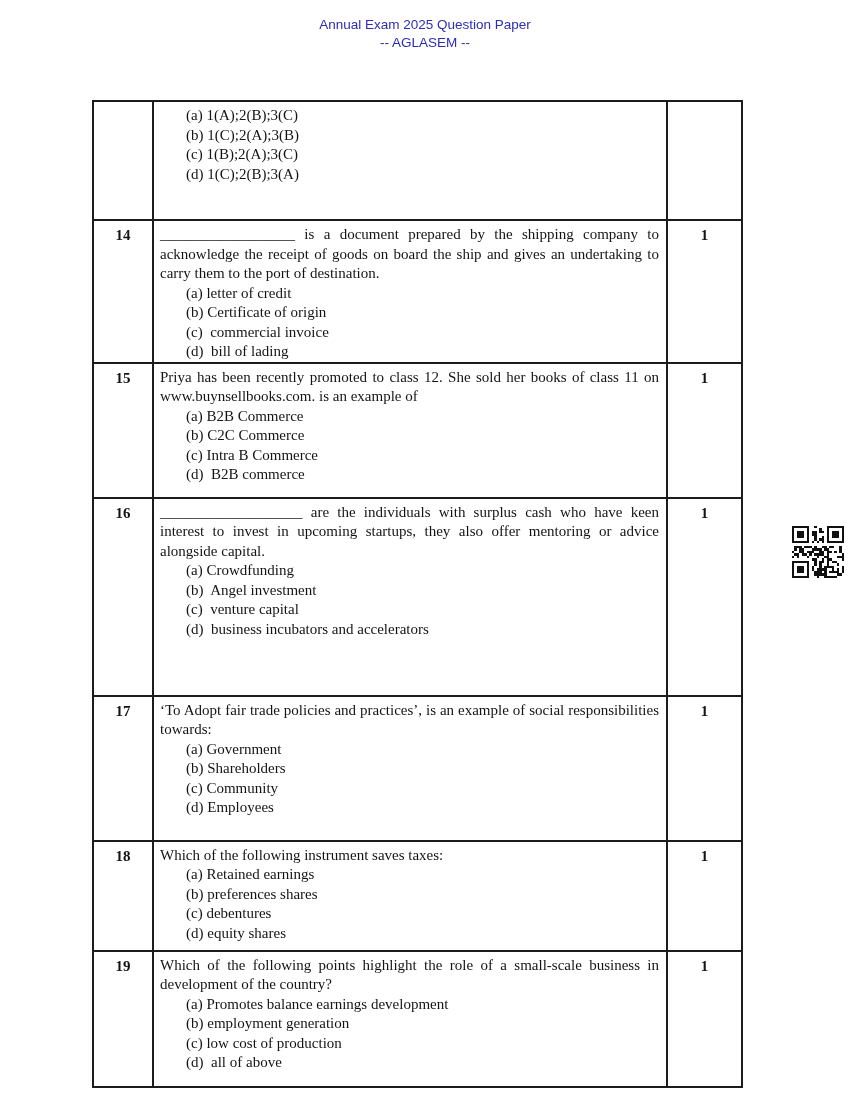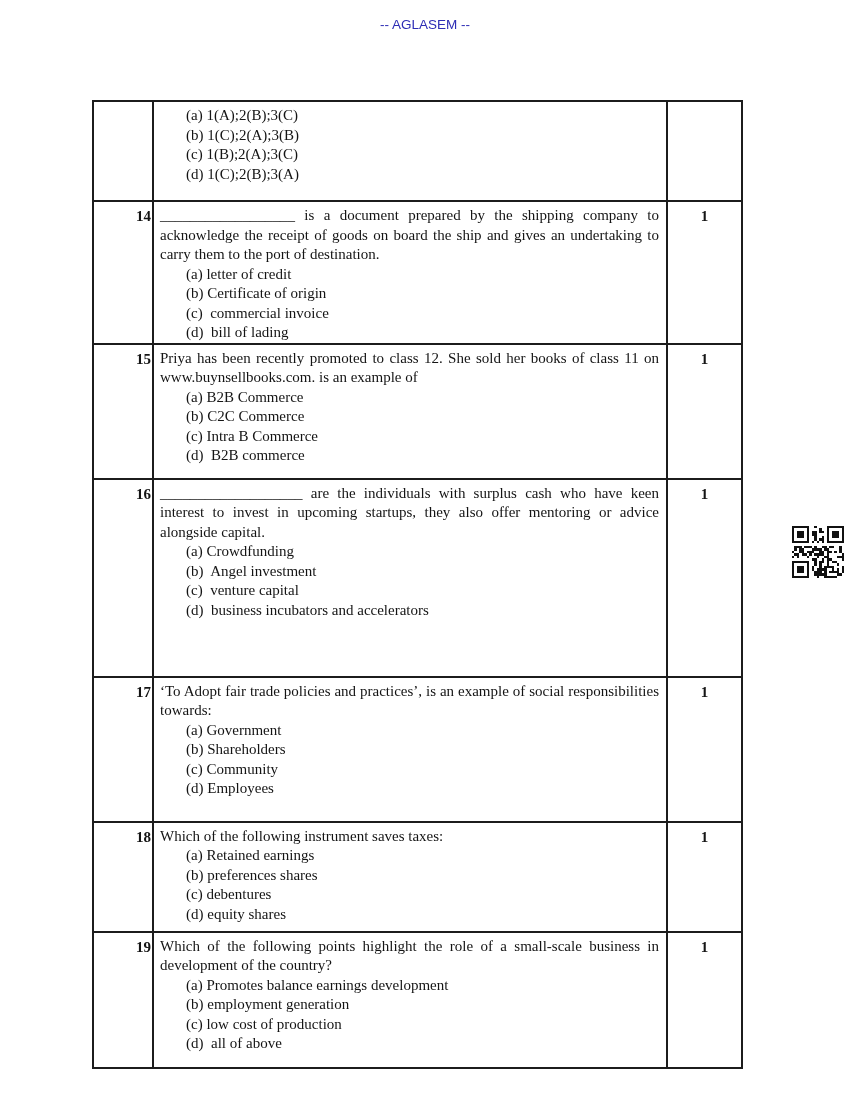--- a/index.html
+++ b/index.html
@@ -39,21 +39,21 @@
     table-layout: fixed;
     width: 649px;
   }
   table.qtable td {
     border: 2px solid #1c1c1c;
     vertical-align: top;
     font-size: 15px;
     line-height: 19.5px;
   }
   td.num {
-    text-align: right;
+    text-align: center;
     font-weight: bold;
     padding-top: 5px;
   }
   td.qcell {
     padding: 4px 7px 0 6px;
   }
   td.marks {
     text-align: center;
     font-weight: bold;
     padding-top: 5px;
@@ -74,33 +74,34 @@
     width: 52px;
     height: 52px;
   }
 </style>
 </head>
 <body>
 
 <div class="page">
 
   <div class="header">
+    <div>Annual Exam 2025 Question Paper</div>
     <div>-- AGLASEM --</div>
   </div>
 
   <div class="qtable-wrap">
     <table class="qtable">
       <colgroup>
         <col style="width:60px">
         <col style="width:514px">
         <col style="width:75px">
       </colgroup>
       <tbody>
 
-        <tr style="height:100px">
+        <tr style="height:119px">
           <td class="num"></td>
           <td class="qcell">
 
             <div class="opt">(a) 1(A);2(B);3(C)</div>
             <div class="opt">(b) 1(C);2(A);3(B)</div>
             <div class="opt">(c) 1(B);2(A);3(C)</div>
             <div class="opt">(d) 1(C);2(B);3(A)</div>
           </td>
           <td class="marks"></td>
         </tr>

